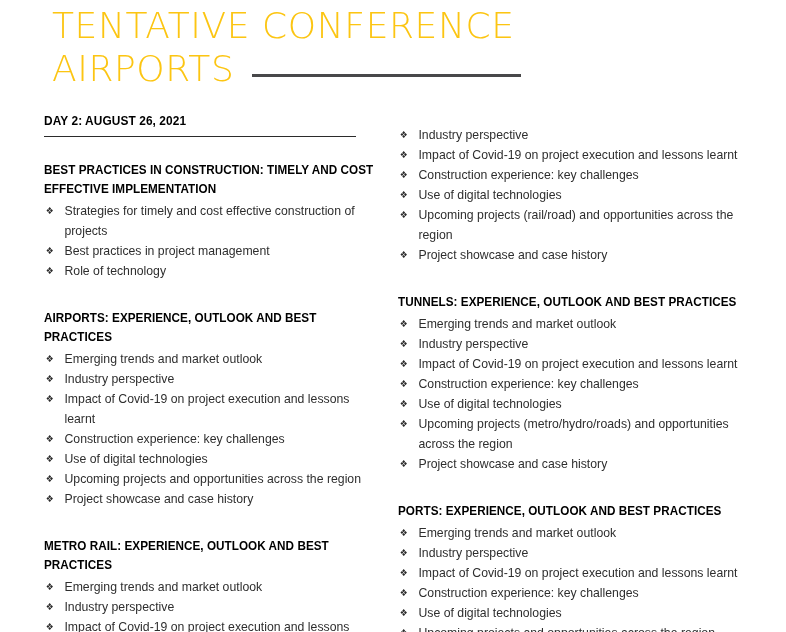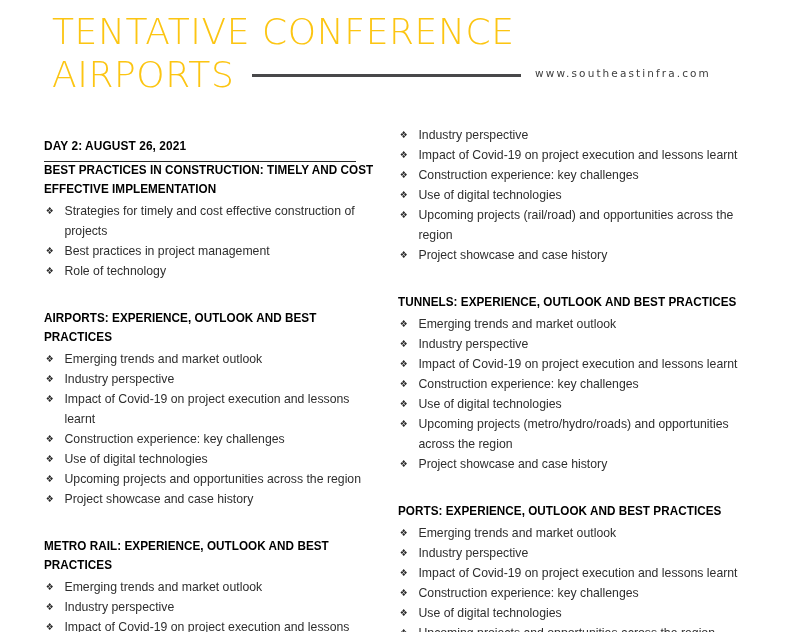--- a/index.html
+++ b/index.html
@@ -12,21 +12,21 @@
     height: 632px;
     overflow: hidden;
     font-family: "Liberation Sans", sans-serif;
     color: #1a1a1a;
     position: relative;
   }
 
   
   .header {
     position: relative;
-    padding: 10px 0 0 52px;
+    padding: 4px 0 0 52px;
     height: 104px;
     box-sizing: border-box;
   }
   .doc-title {
     font-family: "DejaVu Sans", sans-serif;
     font-weight: 300;
     font-size: 36px;
     line-height: 43px;
     letter-spacing: 0.6px;
     color: #fcc512;
@@ -53,21 +53,21 @@
     font-size: 10.5px;
     letter-spacing: 2.1px;
     color: #3d3d3d;
     white-space: nowrap;
   }
 
   
   .day-block {
     position: absolute;
     left: 44px;
-    top: 138px;
+    top: 113px;
     width: 312px;
   }
   .day-title {
     font-family: "Liberation Sans Narrow", "Liberation Sans", sans-serif;
     font-weight: bold;
     font-size: 13.5px;
     letter-spacing: 0.1px;
     color: #000000;
     transform: scaleX(0.88);
     transform-origin: left center;
@@ -141,21 +141,20 @@
 </style>
 </head>
 <body>
 
 <div class="header">
   <h1 class="doc-title">
     <span class="title-line">TENTATIVE CONFERENCE</span>
     <span class="title-line">AIRPORTS</span>
   </h1>
   <div class="header-rule"></div>
-  <div class="site-url">www.southeastinfra.com</div>
 </div>
 
 <div class="day-block">
   <div class="day-title">DAY 2: AUGUST 26, 2021</div>
   <div class="day-rule"></div>
 </div>
 
 <div class="columns">
   <div class="col col-left">
       <div class="section">

